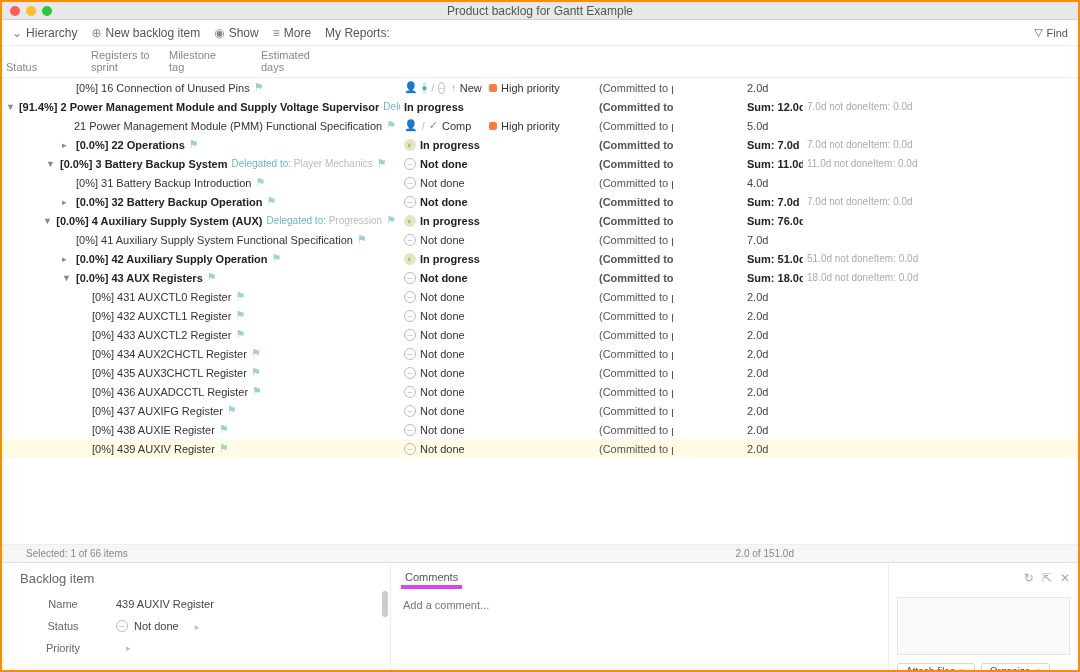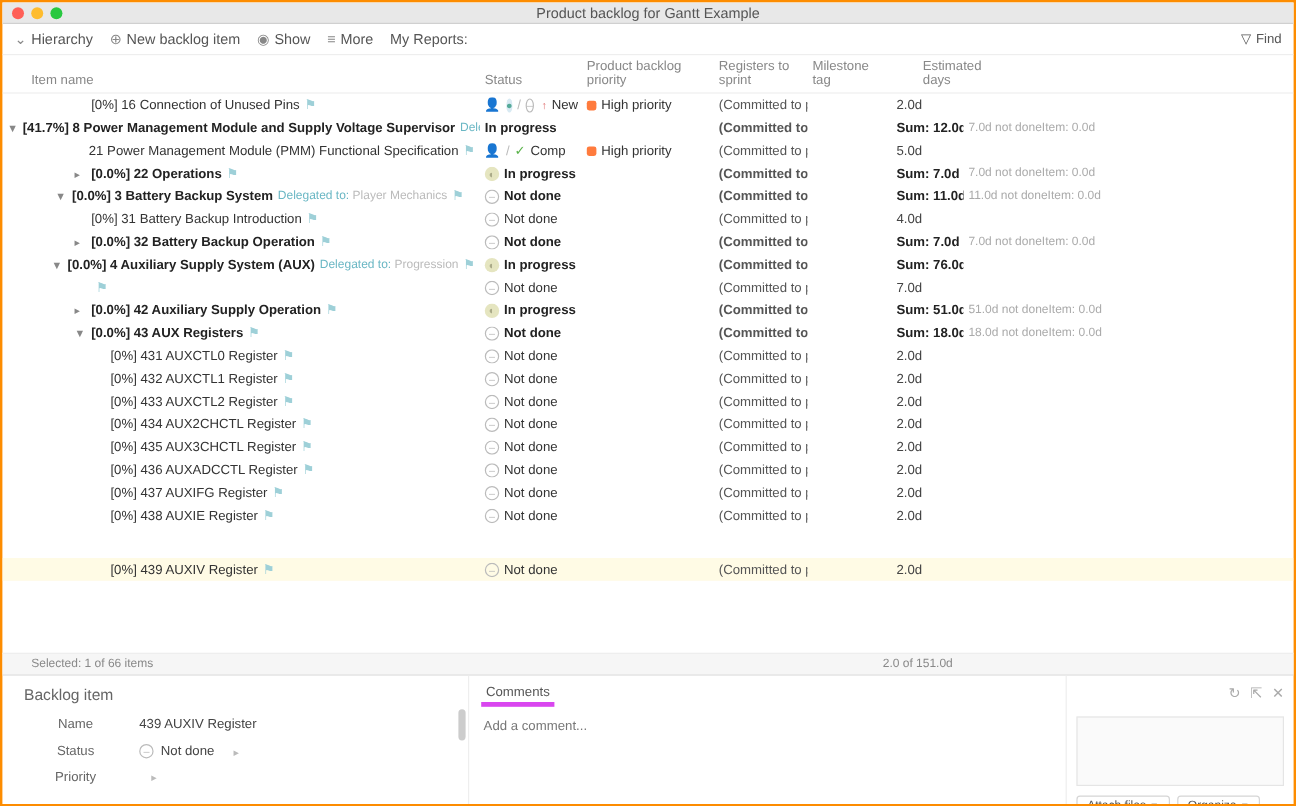--- a/index.html
+++ b/index.html
@@ -19,21 +19,21 @@
 .header-row > div { display: flex; align-items: flex-end; padding: 0 4px 4px 4px; }
 .c-name { width: 398px; padding-left: 24px !important; }
 .c-status { width: 85px; }
 .c-prio { width: 110px; }
 .c-commit { width: 78px; }
 .c-tag { width: 70px; }
 .c-est { width: 60px; margin-left: 22px; }
 .c-extra { flex: 1; }
 .rows { }
 .row { display: flex; height: 19px; align-items: center; font-size: 11px; }
-.row.selected { background: #fffbe5; margin-top: 26px; }
+.row.selected { background: #fffbe5; }
 .row > div { padding: 0 4px; overflow: hidden; white-space: nowrap; }
 .name-cell { width: 398px; display: flex; align-items: center; }
 .indent { display: inline-block; }
 .disc { color: #888; margin-right: 4px; font-size: 9px; cursor: pointer; width: 10px; display: inline-block; }
 .bold { font-weight: 600; color: #222; }
 .deleg { color: #6ab7c4; font-size: 10px; margin-left: 4px; }
 .deleg .who { color: #bbb; }
 .flag { color: #9ed0d8; margin-left: 4px; font-size: 11px; }
 .status-cell { width: 85px; display: flex; align-items: center; gap: 4px; }
 .sico { width: 12px; height: 12px; border-radius: 50%; display: inline-flex; align-items: center; justify-content: center; font-size: 9px; }
@@ -105,25 +105,21 @@
     </div>
   <div class="spacer"></div>
   <div class="findbtn">
       <span class="ico">▽</span>
       <span>Find</span>
     </div>
 </div>
 
 <div class="grid">
   <div class="header-row">
-    <div class="c-name">Item name</div>
     <div class="c-status">Status</div>
-    <div class="c-prio">
-        <span>Product backlog priority</span>
-      </div>
     <div class="c-commit">
         <span>Registers to sprint</span>
       </div>
     <div class="c-tag">
         <span>Milestone tag</span>
       </div>
     <div class="c-est">
         <span>Estimated days</span>
       </div>
     <div class="c-extra"></div>
@@ -150,21 +146,21 @@
         </div>
         <div class="commit-cell ">(Committed to pl...</div>
         <div class="tag-cell"></div>
         <div class="est-cell"><span class="">2.0d</span></div>
         <div class="extra-cell"></div>
       </div>
       <div class="row">
         <div class="name-cell">
           <span class="indent" style="width:40px"></span>
           <span class="disc">▼</span>
-          <span class="bold">[41.7%] 8 Power Management Module and Supply Voltage Supervisor</span>
+          <span class="bold">[91.4%] 2 Power Management Module and Supply Voltage Supervisor</span>
           <span class="deleg">Delegat</span>
         </div>
         <div class="status-cell">
           <span class="bold">In progress</span>
         </div>
         <div class="prio-cell">
           <span></span>
         </div>
         <div class="commit-cell bold">(Committed to pl...</div>
         <div class="tag-cell"></div>
@@ -286,20 +282,21 @@
           <span></span>
         </div>
         <div class="commit-cell bold">(Committed to pl...</div>
         <div class="tag-cell"></div>
         <div class="est-cell"><span class="sumval">Sum: 76.0d</span></div>
       </div>
       <div class="row">
         <div class="name-cell">
           <span class="indent" style="width:56px"></span>
           <span class="disc"></span>
+          <span class="">[0%] 41 Auxiliary Supply System Functional Specification</span>
           <span class="flag">⚑</span>
         </div>
         <div class="status-cell">
           <span class="sico s-notdone">–</span>
           <span class="">Not done</span>
         </div>
         <div class="prio-cell">
           <span></span>
         </div>
         <div class="commit-cell ">(Committed to pl...</div>

